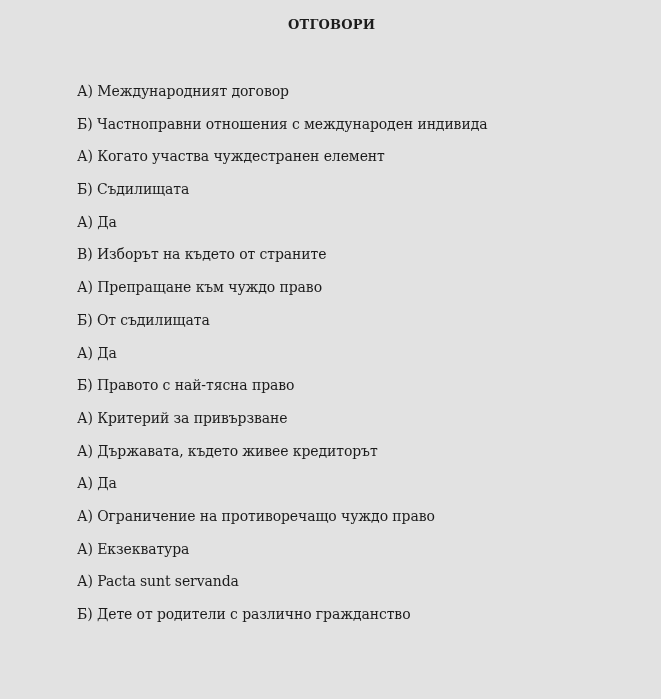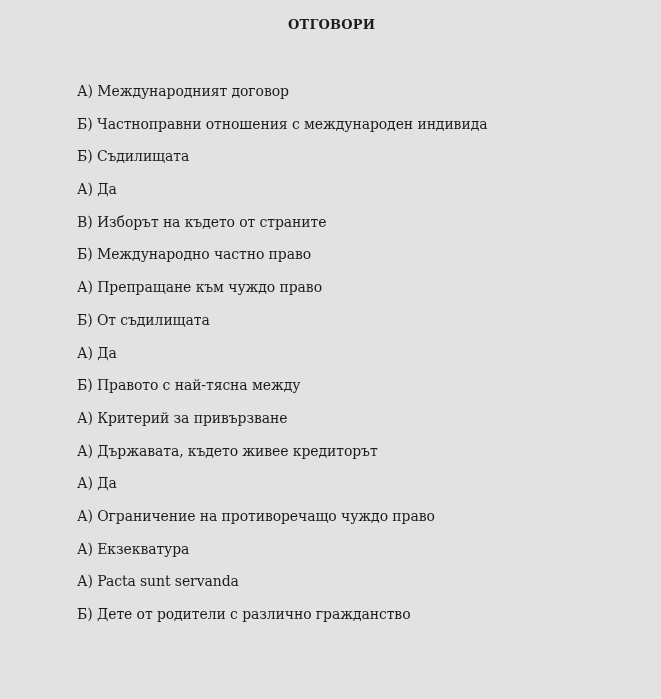--- a/index.html
+++ b/index.html
@@ -66,28 +66,28 @@
 <body>
 
 <div class="page">
   <div class="title">
     <span>ОТГОВОРИ</span>
   </div>
 
   <ul class="answers">
     <li class="answer"><span class="letter">А)</span> <span class="text">Международният договор</span></li>
     <li class="answer"><span class="letter">Б)</span> <span class="text">Частноправни отношения с международен индивида</span></li>
+    <li class="answer"><span class="letter">А)</span> <span class="text">Когато участва чуждестранен елемент</span></li>
     <li class="answer"><span class="letter">Б)</span> <span class="text">Съдилищата</span></li>
     <li class="answer"><span class="letter">А)</span> <span class="text">Да</span></li>
     <li class="answer"><span class="letter">В)</span> <span class="text">Изборът на където от страните</span></li>
-    <li class="answer"><span class="letter">Б)</span> <span class="text">Международно частно право</span></li>
     <li class="answer"><span class="letter">А)</span> <span class="text">Препращане към чуждо право</span></li>
     <li class="answer"><span class="letter">Б)</span> <span class="text">От съдилищата</span></li>
     <li class="answer"><span class="letter">А)</span> <span class="text">Да</span></li>
-    <li class="answer"><span class="letter">Б)</span> <span class="text">Правото с най-тясна между</span></li>
+    <li class="answer"><span class="letter">Б)</span> <span class="text">Правото с най-тясна право</span></li>
     <li class="answer"><span class="letter">А)</span> <span class="text">Критерий за привързване</span></li>
     <li class="answer"><span class="letter">А)</span> <span class="text">Държавата, където живее кредиторът</span></li>
     <li class="answer"><span class="letter">А)</span> <span class="text">Да</span></li>
     <li class="answer"><span class="letter">А)</span> <span class="text">Ограничение на противоречащо чуждо право</span></li>
     <li class="answer"><span class="letter">А)</span> <span class="text">Екзекватура</span></li>
     <li class="answer"><span class="letter">А)</span> <span class="text">Pacta sunt servanda</span></li>
     <li class="answer"><span class="letter">Б)</span> <span class="text">Дете от родители с различно гражданство</span></li>
   </ul>
 </div>
 

